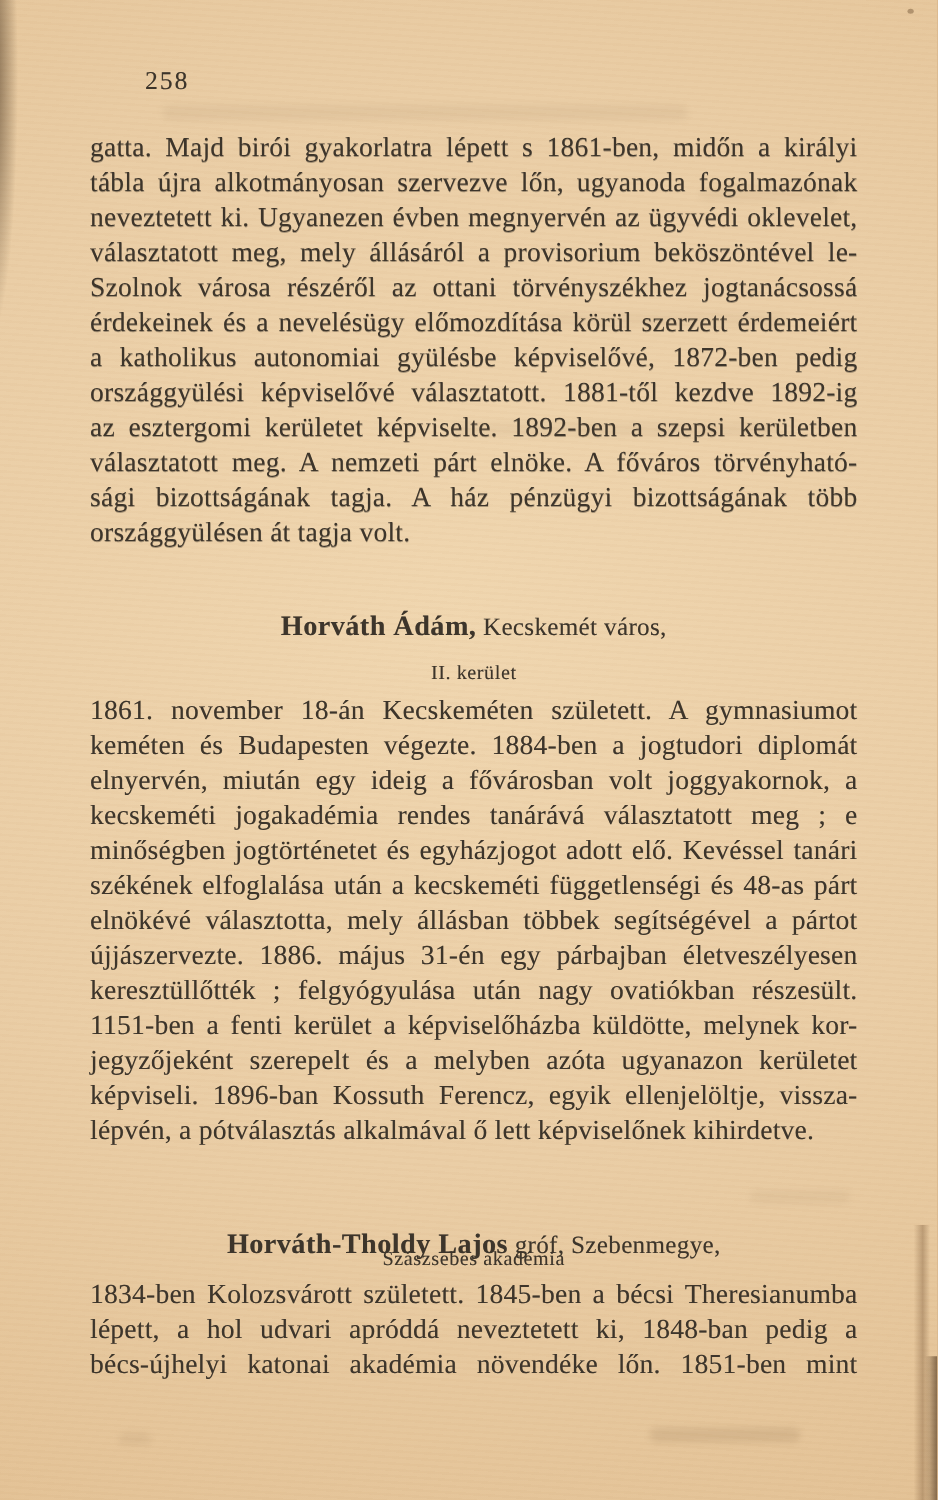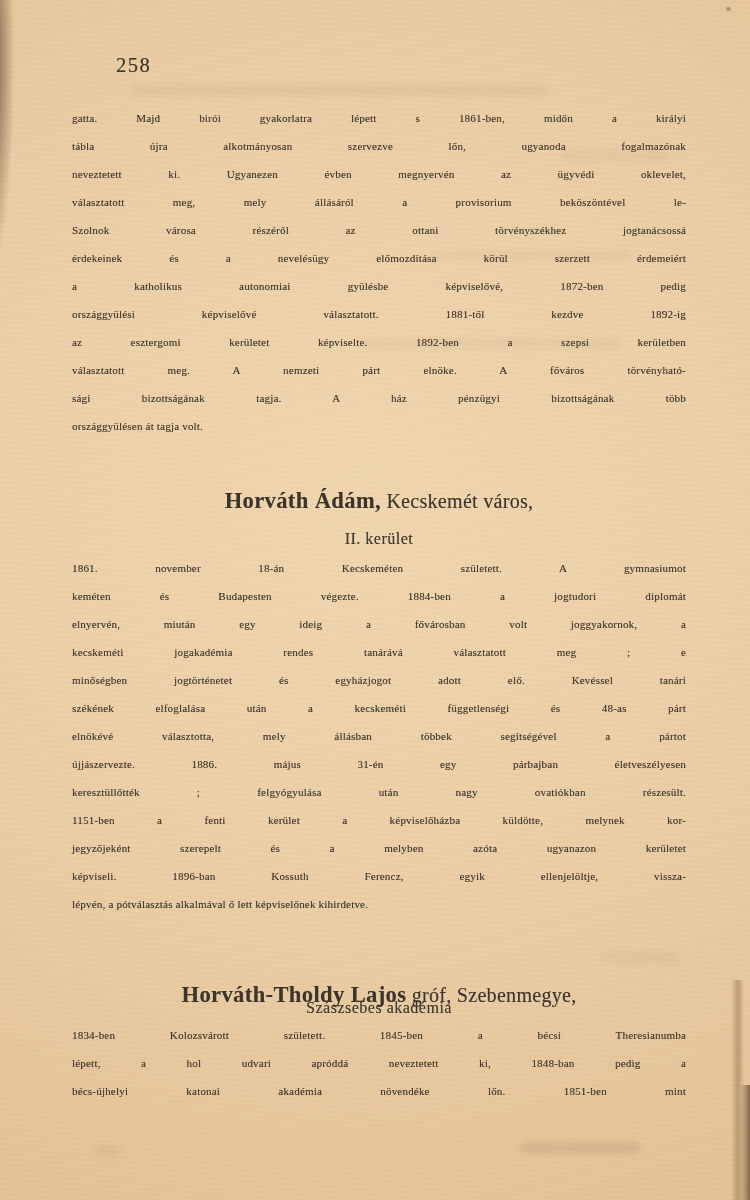--- a/index.html
+++ b/index.html
@@ -13,21 +13,21 @@
       repeating-linear-gradient(4deg, rgba(170,130,85,0.03) 0 2px, rgba(255,240,215,0.02) 2px 5px),
       radial-gradient(900px 820px at 48% 42%, #f0d6af 0%, #eacda5 52%, #e2c093 100%);
     text-shadow:0.2px 0.3px 0.5px rgba(61,53,43,0.4);
   }
   .pagenum {
     position:absolute; left:72px; top:54px;
     font-size:20.5px; letter-spacing:1.5px;margin-left:44px;
   }
   .block { position:absolute; left:72px; width:614px; }
   .pline {
-    font-size:11px; line-height:28px;
+    font-size:22px; line-height:28px;
     letter-spacing:0.2px;
     text-align:justify; text-align-last:justify;
     white-space:normal;
   }
   .para-end .pline:last-child { text-align-last:left; }
   .heading { text-align:center; line-height:30px; }
   .h-name { font-weight:bold; font-size:22.5px; letter-spacing:0.4px; }
   .h-rest { font-size:20px; letter-spacing:0.3px; }
   .h-sub  { font-size:16px; letter-spacing:0.5px; }
   

